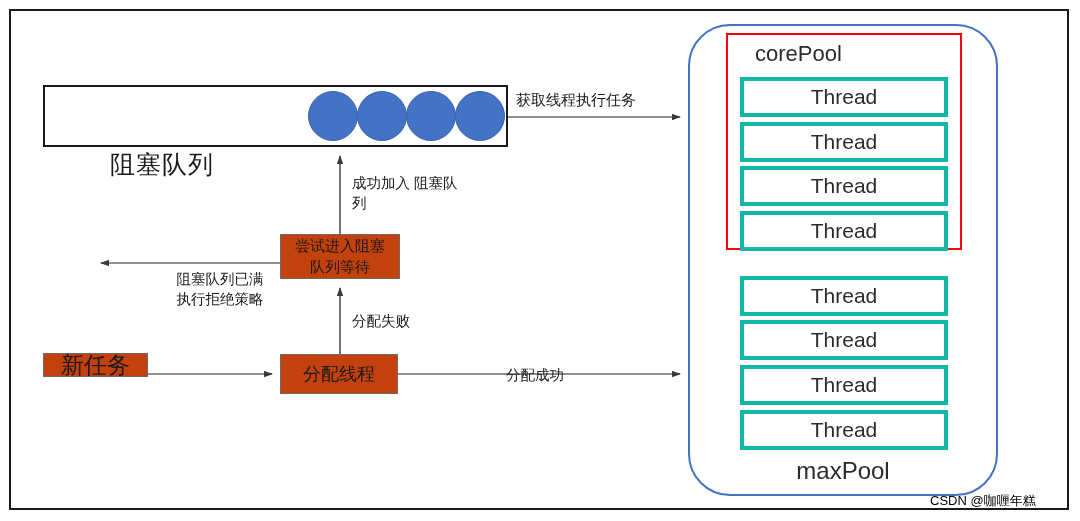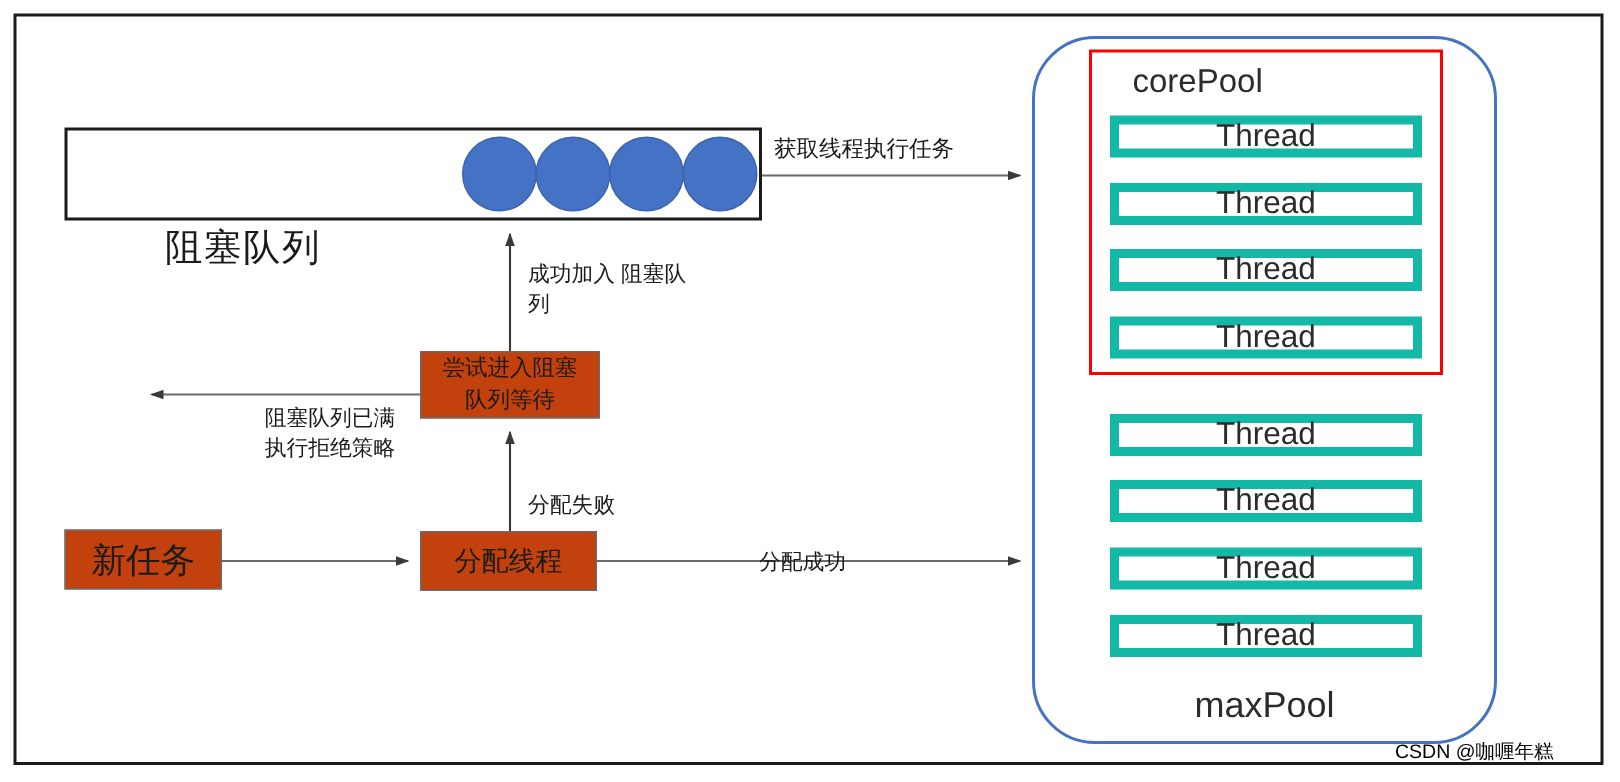--- a/index.html
+++ b/index.html
@@ -35,55 +35,55 @@
     letter-spacing:1px;
   }
 
   
   .proc-box{
     border:1px solid #6b6b6b;box-sizing:border-box;background:#c2410c;
     display:flex;align-items:center;justify-content:center;
     text-align:center;color:#1a1a1a;
   }
   .box-newtask{
-    left:43px;top:353px;width:105px;height:40px;font-size:23px;
+    left:43px;top:353px;width:105px;height:24px;font-size:23px;
   }
   .box-alloc{
     left:280px;top:354px;width:118px;height:40px;font-size:18px;
   }
   .box-try{
     left:280px;top:234px;width:120px;height:45px;font-size:15px;line-height:1.35;
   }
   .box-try span{display:block;}
 
   
   .edge-label{
     color:#1a1a1a;font-size:14.5px;line-height:1.35;text-align:center;
   }
   .lbl-success-enqueue{left:352px;top:174px;width:110px;text-align:left;}
   .lbl-reject{left:140px;top:270px;width:160px;}
-  .lbl-alloc-fail{left:352px;top:328px;width:110px;text-align:left;}
+  .lbl-alloc-fail{left:352px;top:312px;width:110px;text-align:left;}
   .lbl-alloc-ok{left:470px;top:366px;width:130px;}
   .lbl-get-thread{left:516px;top:90px;width:180px;text-align:left;font-size:15px;}
 
   
   .pool-rect{
     left:688px;top:24px;width:310px;height:472px;
     border:2px solid #4472C4;border-radius:42px;box-sizing:border-box;background:#fff;
   }
   .core-rect{
     left:726px;top:33px;width:236px;height:217px;
     border:2px solid #ff0000;box-sizing:border-box;background:transparent;
   }
   .core-label{
     left:736px;top:41px;font-size:22px;color:#2b2b2b;margin-left:19px;
   }
   .thread-box{
-    left:740px;width:208px;height:28px;
-    border:6px solid #14b8a6;box-sizing:border-box;background:#fff;
+    left:740px;width:208px;height:40px;
+    border:4px solid #14b8a6;box-sizing:border-box;background:#fff;
     display:flex;align-items:center;justify-content:center;
     font-size:21px;color:#2b2b2b;
   }
   .maxpool-label{
     left:688px;top:457px;width:310px;text-align:center;
     font-size:24px;color:#2b2b2b;
   }
 
   .watermark{
     left:930px;top:492px;font-size:13px;color:#000000;white-space:nowrap;

